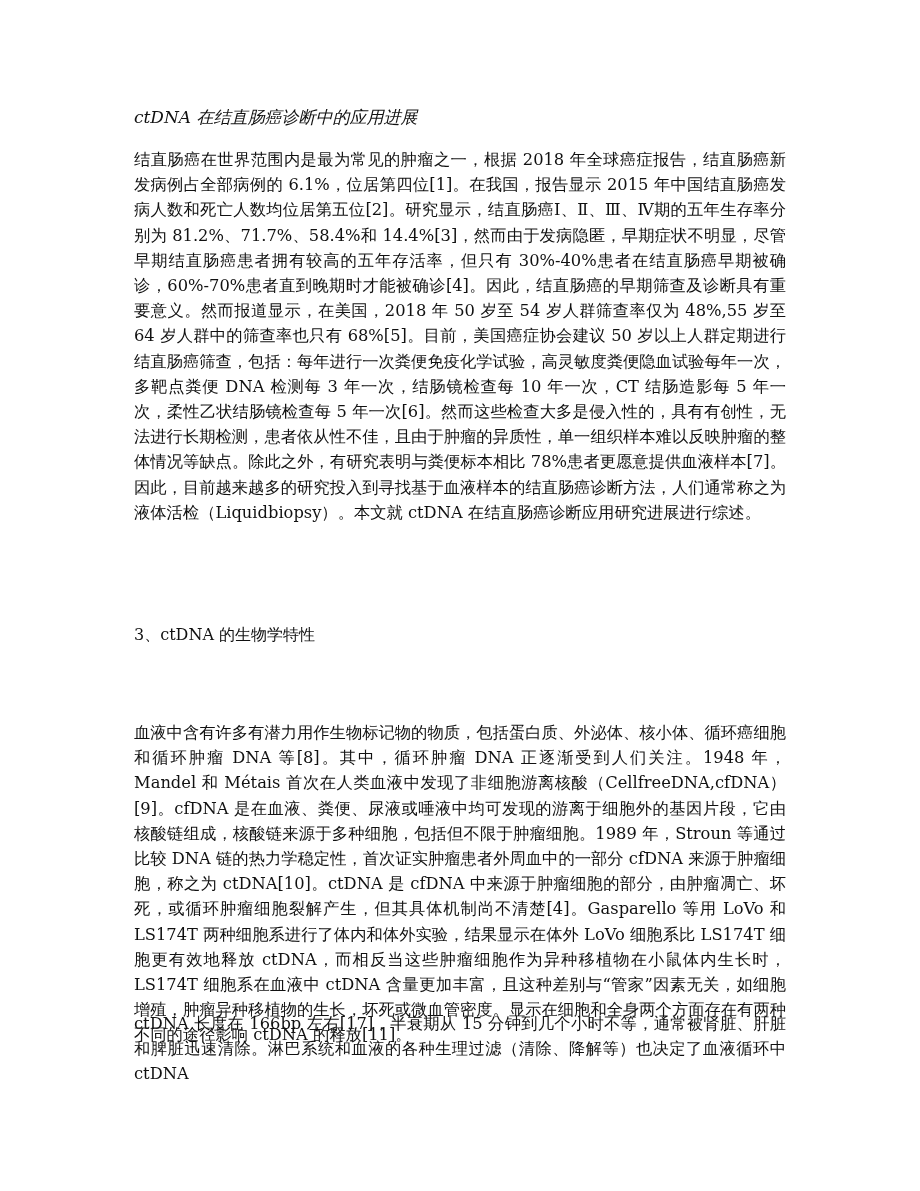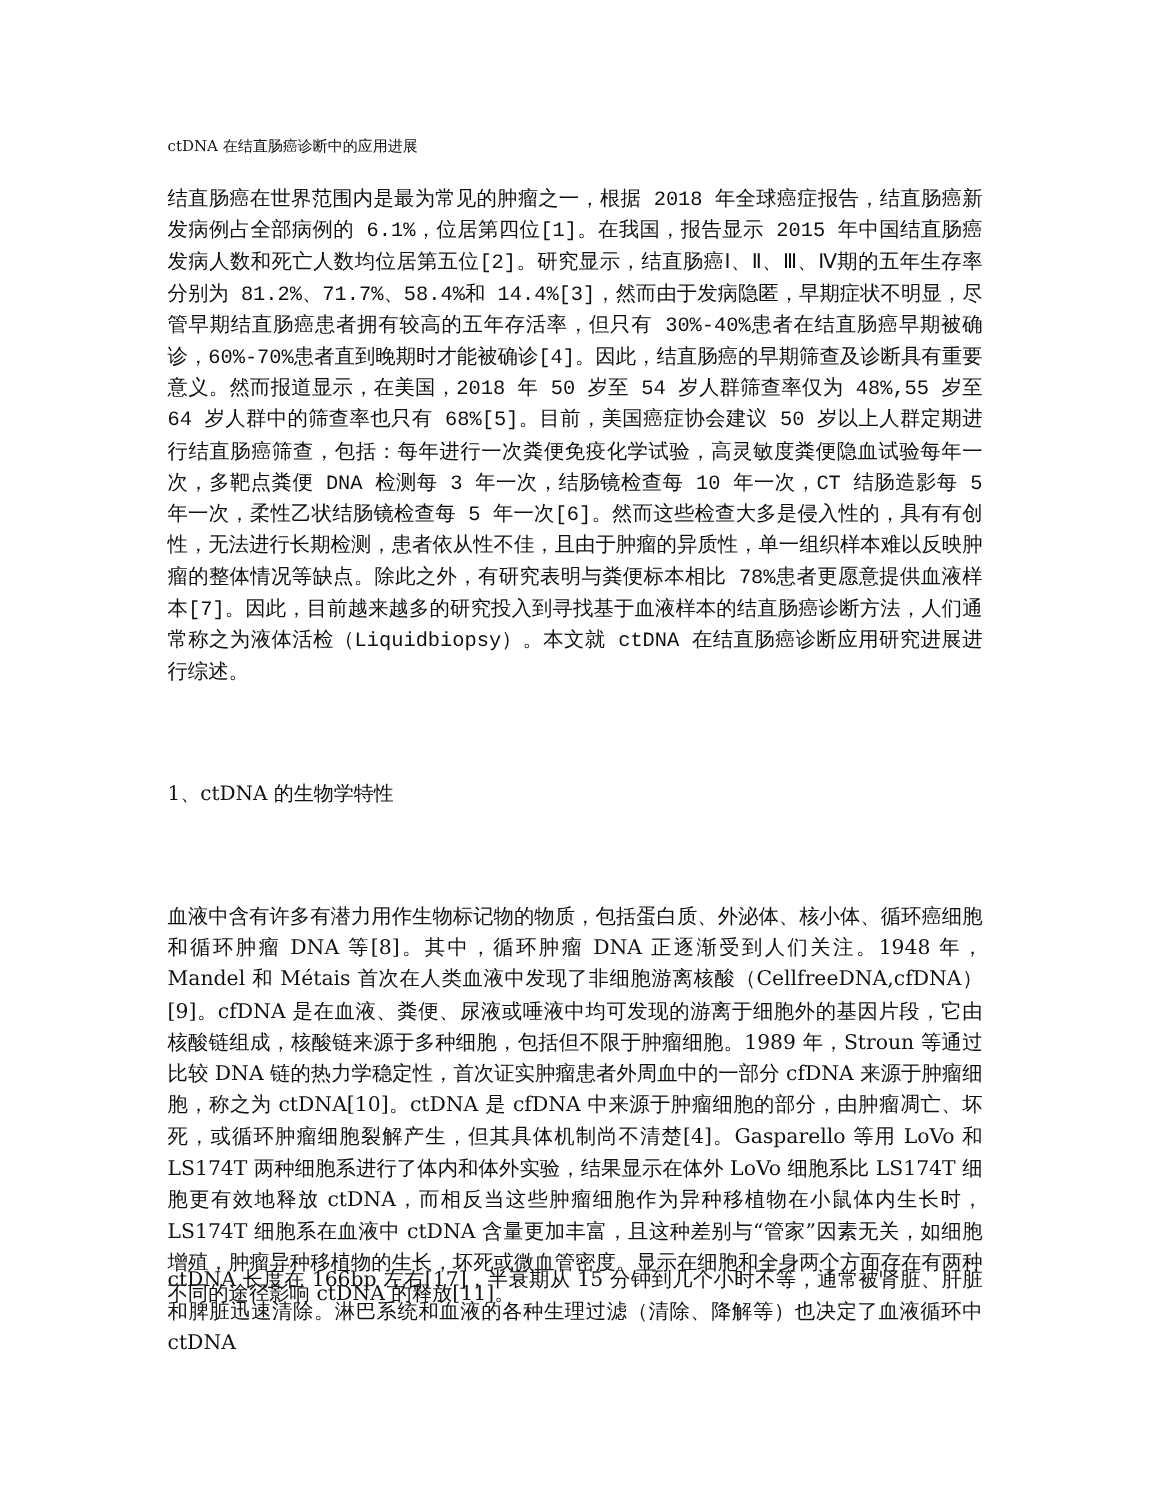--- a/index.html
+++ b/index.html
@@ -14,38 +14,39 @@
     .page {
       position: absolute;
       left: 134px;
       top: 0;
       width: 652px;
     }
     .title {
       position: absolute;
       top: 106px;
       left: 0;
-      font-size: 12px;
+      font-size: 17px;
       line-height: 22px;
       white-space: nowrap;
       margin: 0;
       font-weight: normal;
+      font-style: italic;
     }
     .para {
       position: absolute;
       left: 0;
       width: 652px;
       margin: 0;
       font-size: 16.3px;
       line-height: 25.2px;
       text-align: justify;
       text-align-last: left;
       letter-spacing: 0px;
     }
-    .p1 { top: 147px; font-family: Liberation Mono, monospace; }
+    .p1 { top: 147px; }
     .heading1 {
       position: absolute;
       top: 624px;
       left: 0;
       font-size: 16px;
       line-height: 22px;
       margin: 0;
       font-weight: normal;
       white-space: nowrap;
     }
@@ -53,18 +54,18 @@
     .p3 { top: 1011px; }
   </style>
 </head>
 <body>
 
 <div class="page">
   <h1 class="title">ctDNA 在结直肠癌诊断中的应用进展</h1>
 
   <p class="para p1">结直肠癌在世界范围内是最为常见的肿瘤之一，根据 2018 年全球癌症报告，结直肠癌新发病例占全部病例的 6.1%，位居第四位[1]。在我国，报告显示 2015 年中国结直肠癌发病人数和死亡人数均位居第五位[2]。研究显示，结直肠癌Ⅰ、Ⅱ、Ⅲ、Ⅳ期的五年生存率分别为 81.2%、71.7%、58.4%和 14.4%[3]，然而由于发病隐匿，早期症状不明显，尽管早期结直肠癌患者拥有较高的五年存活率，但只有 30%-40%患者在结直肠癌早期被确诊，60%-70%患者直到晚期时才能被确诊[4]。因此，结直肠癌的早期筛查及诊断具有重要意义。然而报道显示，在美国，2018 年 50 岁至 54 岁人群筛查率仅为 48%,55 岁至 64 岁人群中的筛查率也只有 68%[5]。目前，美国癌症协会建议 50 岁以上人群定期进行结直肠癌筛查，包括：每年进行一次粪便免疫化学试验，高灵敏度粪便隐血试验每年一次，多靶点粪便 DNA 检测每 3 年一次，结肠镜检查每 10 年一次，CT 结肠造影每 5 年一次，柔性乙状结肠镜检查每 5 年一次[6]。然而这些检查大多是侵入性的，具有有创性，无法进行长期检测，患者依从性不佳，且由于肿瘤的异质性，单一组织样本难以反映肿瘤的整体情况等缺点。除此之外，有研究表明与粪便标本相比 78%患者更愿意提供血液样本[7]。因此，目前越来越多的研究投入到寻找基于血液样本的结直肠癌诊断方法，人们通常称之为液体活检（Liquidbiopsy）。本文就 ctDNA 在结直肠癌诊断应用研究进展进行综述。</p>
 
-  <h2 class="heading1">1、ctDNA 的生物学特性</h2>
+  <h2 class="heading1">3、ctDNA 的生物学特性</h2>
 
   <p class="para p2">血液中含有许多有潜力用作生物标记物的物质，包括蛋白质、外泌体、核小体、循环癌细胞和循环肿瘤 DNA 等[8]。其中，循环肿瘤 DNA 正逐渐受到人们关注。1948 年，Mandel 和 Métais 首次在人类血液中发现了非细胞游离核酸（CellfreeDNA,cfDNA）[9]。cfDNA 是在血液、粪便、尿液或唾液中均可发现的游离于细胞外的基因片段，它由核酸链组成，核酸链来源于多种细胞，包括但不限于肿瘤细胞。1989 年，Stroun 等通过比较 DNA 链的热力学稳定性，首次证实肿瘤患者外周血中的一部分 cfDNA 来源于肿瘤细胞，称之为 ctDNA[10]。ctDNA 是 cfDNA 中来源于肿瘤细胞的部分，由肿瘤凋亡、坏死，或循环肿瘤细胞裂解产生，但其具体机制尚不清楚[4]。Gasparello 等用 LoVo 和 LS174T 两种细胞系进行了体内和体外实验，结果显示在体外 LoVo 细胞系比 LS174T 细胞更有效地释放 ctDNA，而相反当这些肿瘤细胞作为异种移植物在小鼠体内生长时，LS174T 细胞系在血液中 ctDNA 含量更加丰富，且这种差别与“管家”因素无关，如细胞增殖，肿瘤异种移植物的生长，坏死或微血管密度。显示在细胞和全身两个方面存在有两种不同的途径影响 ctDNA 的释放[11]。</p>
 
   <p class="para p3">ctDNA 长度在 166bp 左右[17]，半衰期从 15 分钟到几个小时不等，通常被肾脏、肝脏和脾脏迅速清除。淋巴系统和血液的各种生理过滤（清除、降解等）也决定了血液循环中 ctDNA</p>
 </div>
 
 </body></html>

